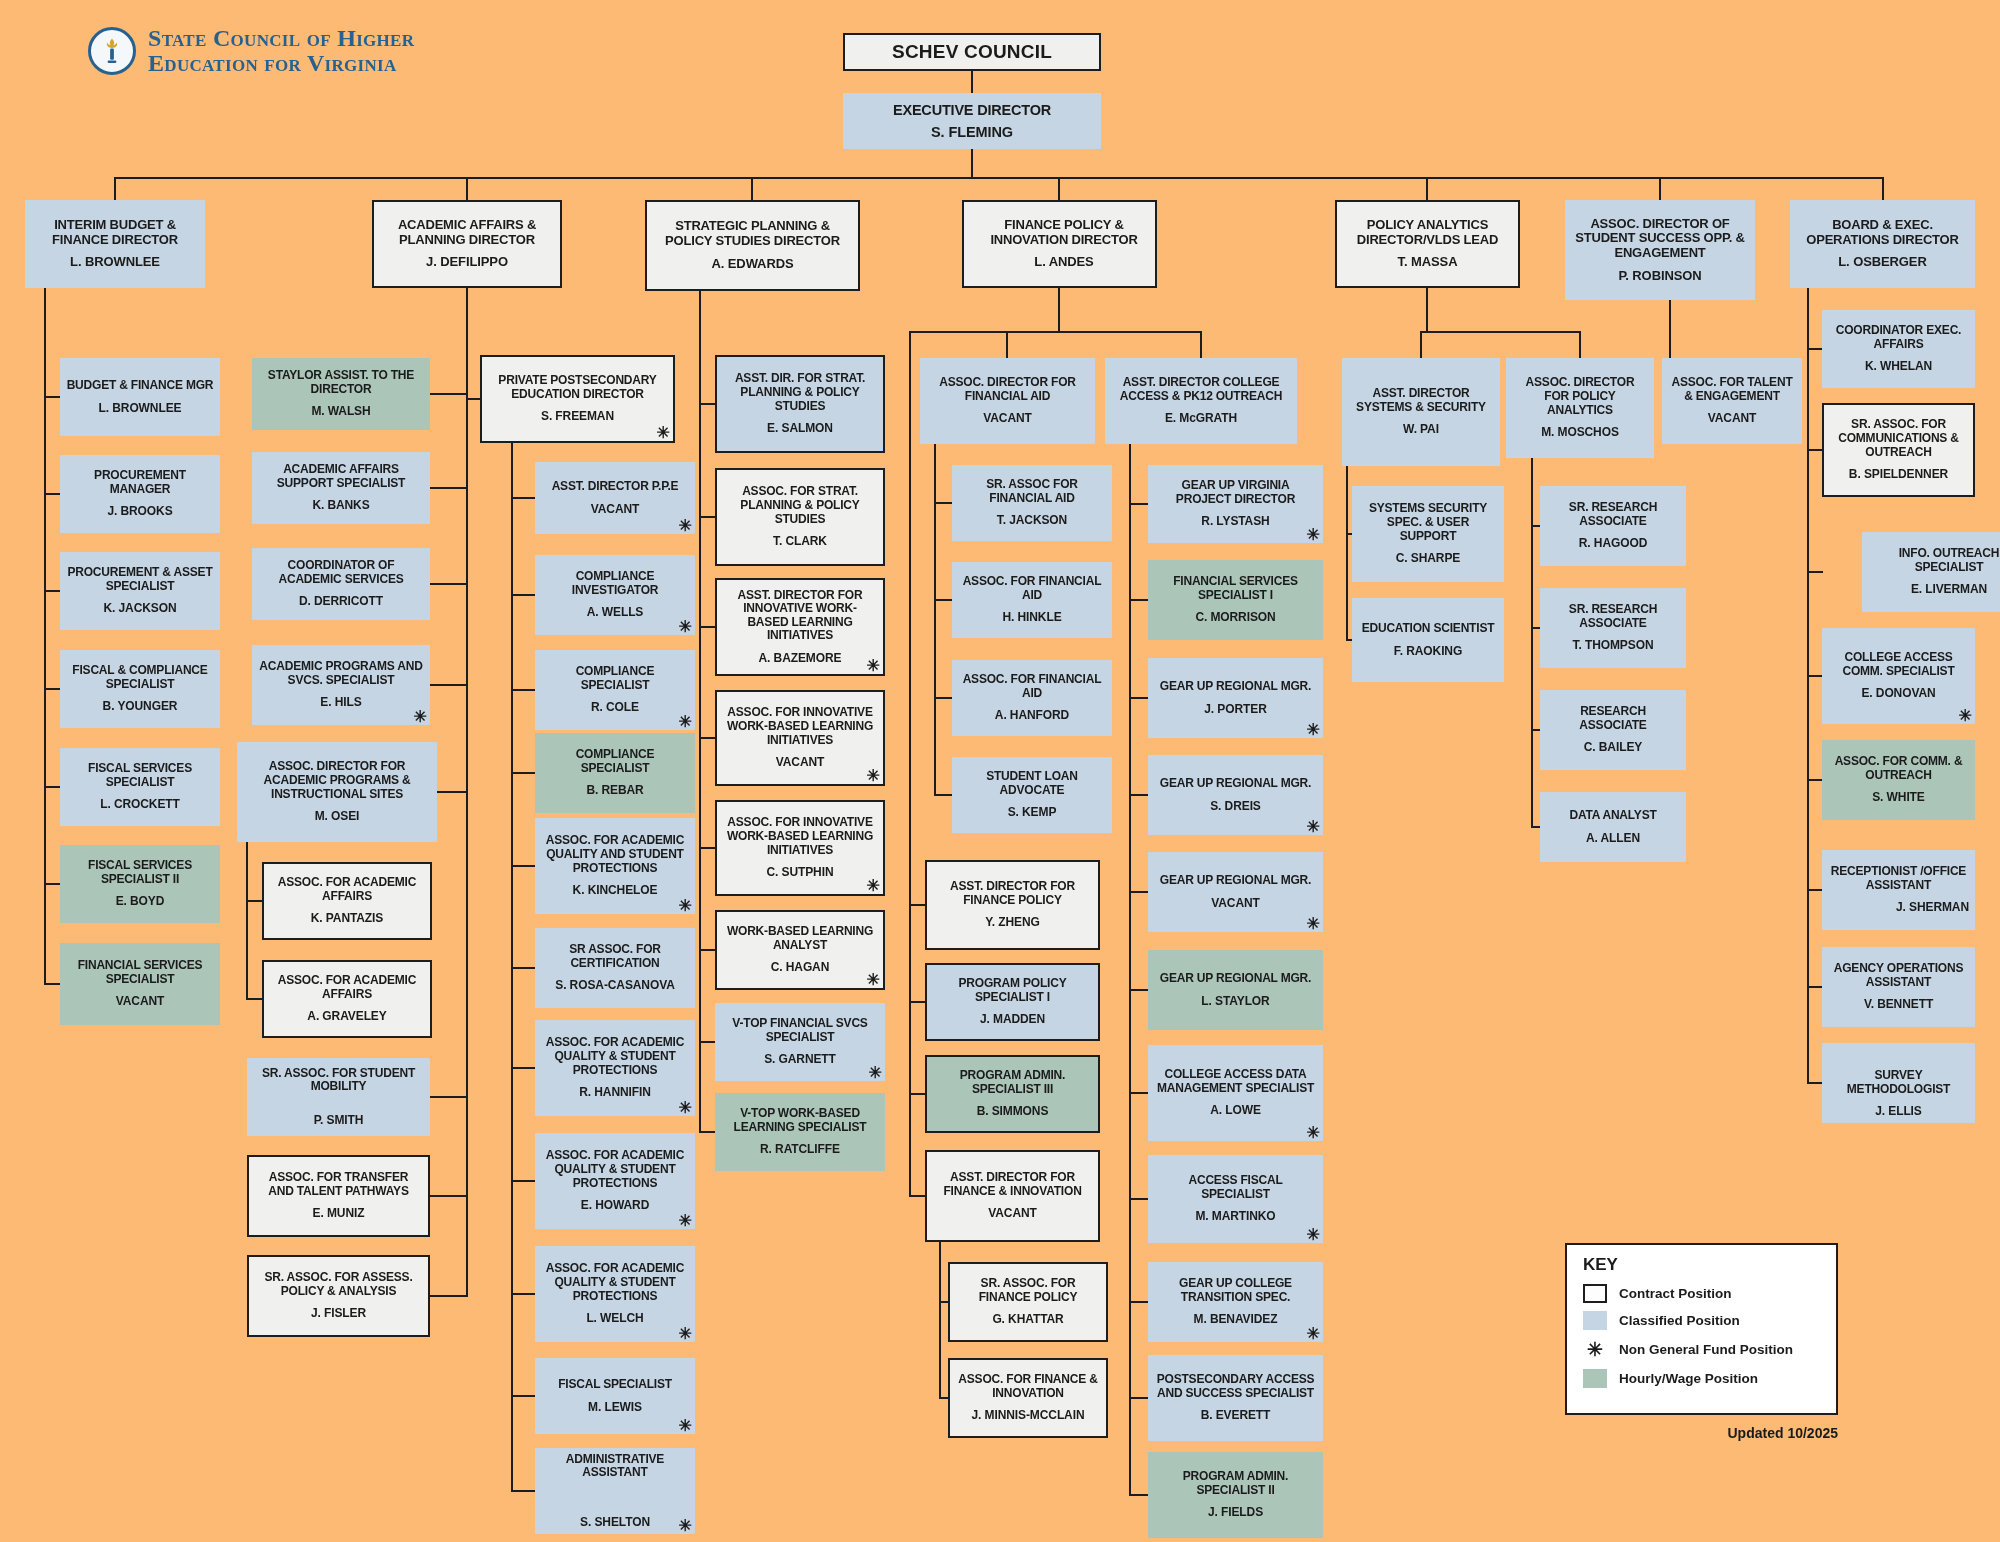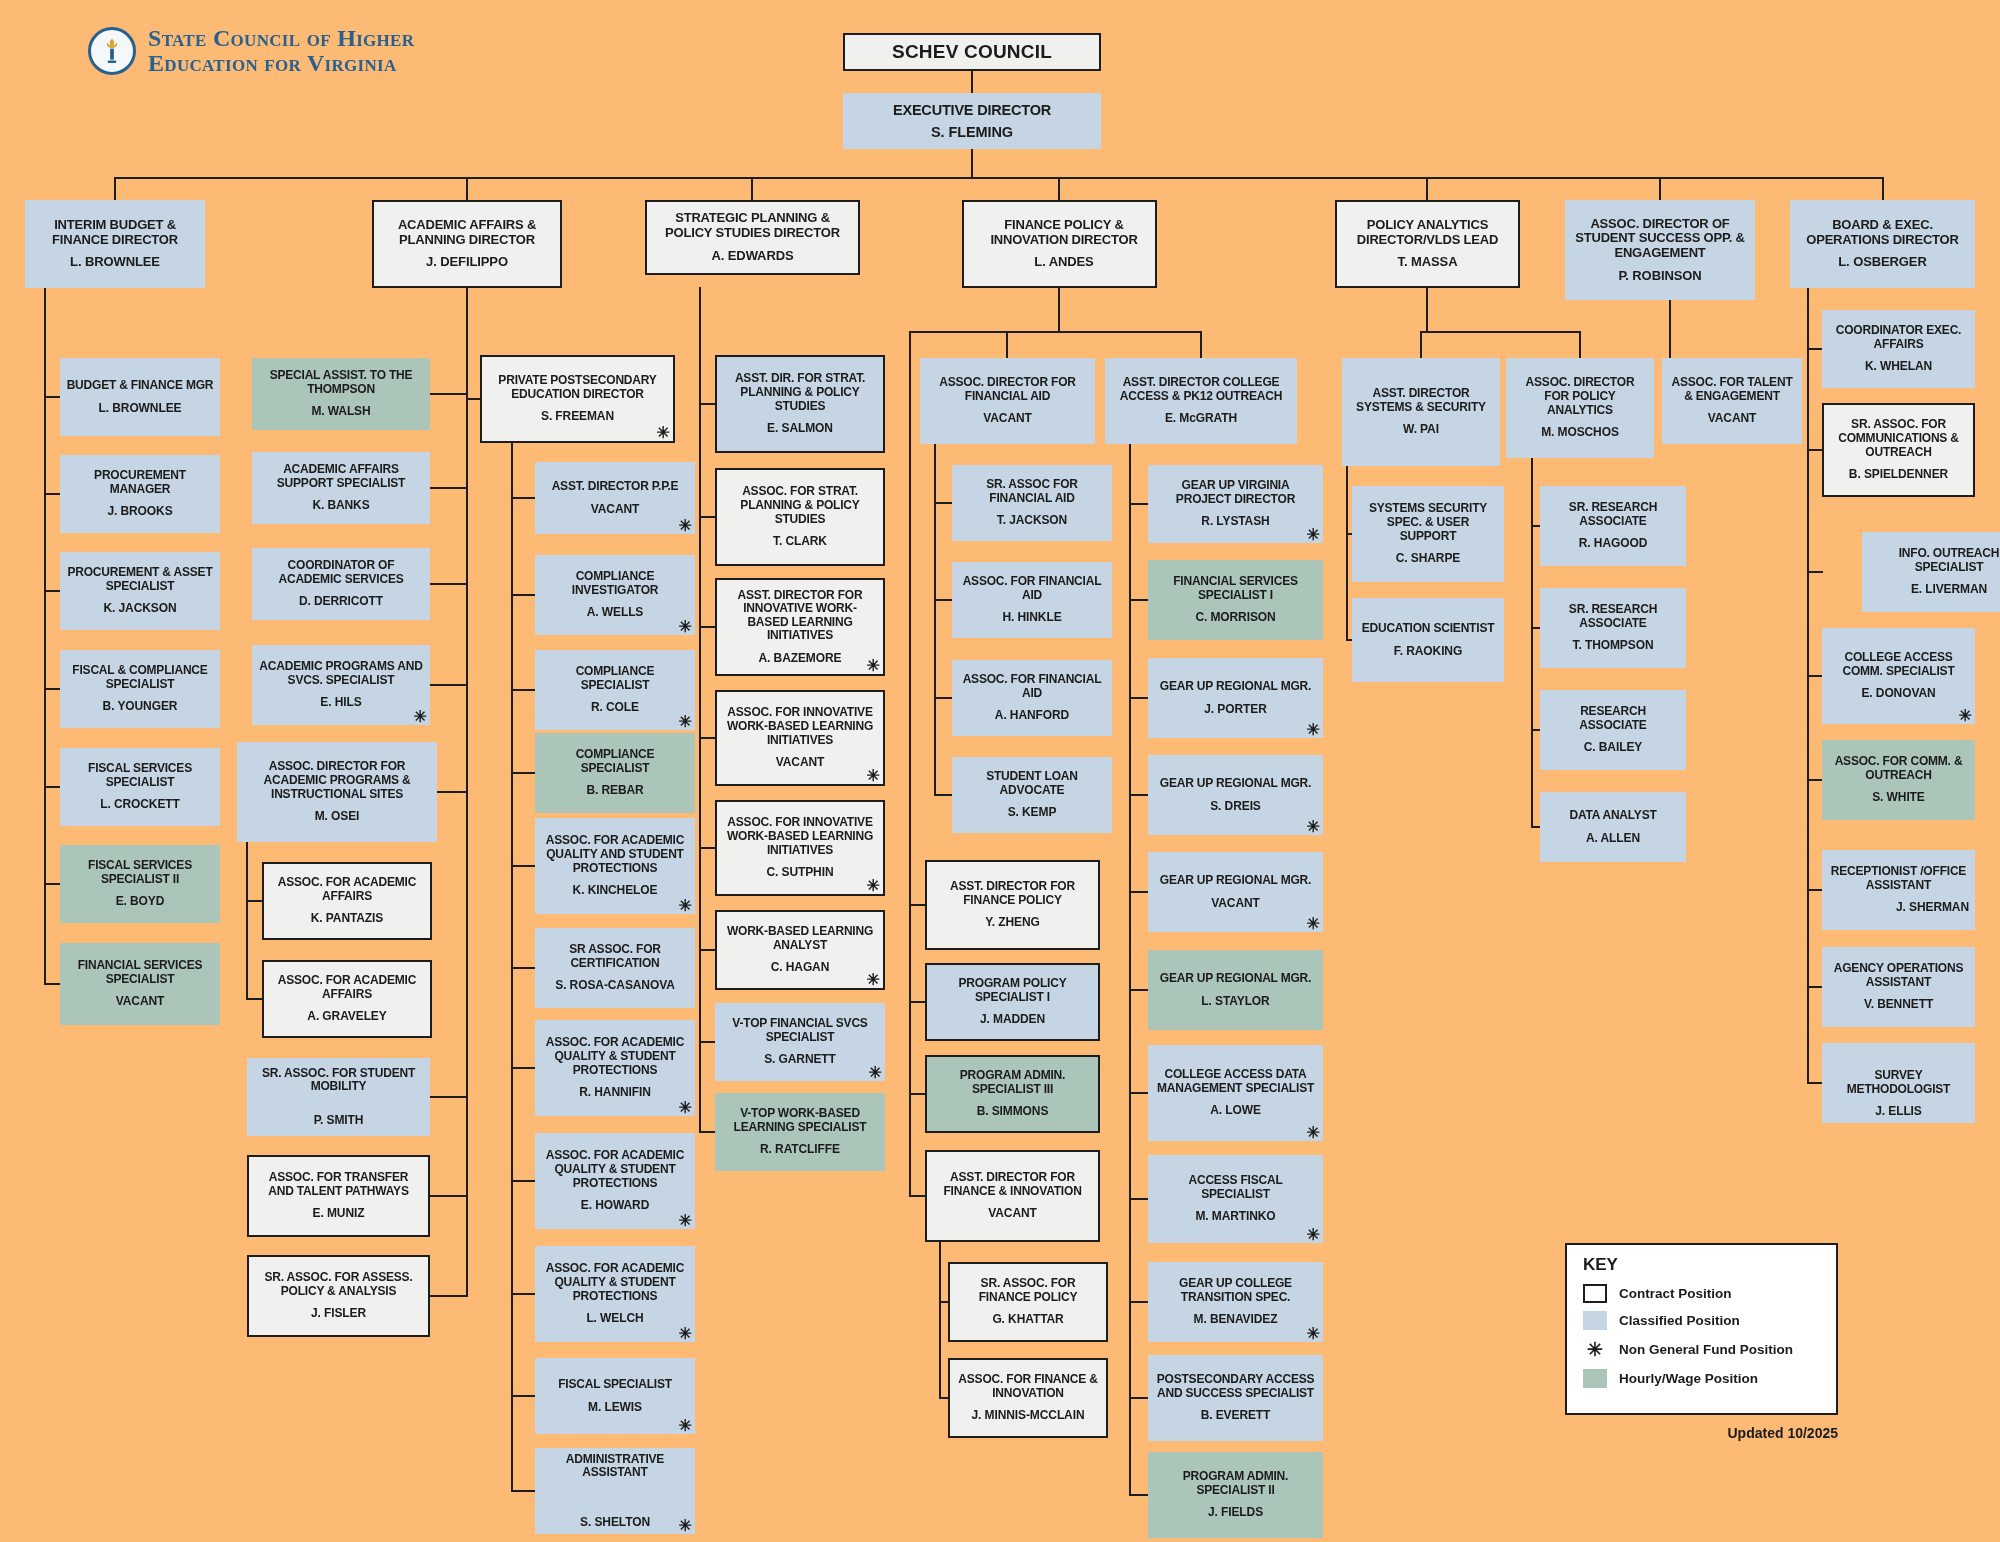--- a/index.html
+++ b/index.html
@@ -176,21 +176,21 @@
         <div class="n">S. FLEMING</div>
       </div>
       <div class="node classified lvl-director" style="left: 25px; top: 200px; width: 180px; height: 88px;">
         <div class="t">INTERIM BUDGET &amp; FINANCE DIRECTOR</div>
         <div class="n">L. BROWNLEE</div>
       </div>
       <div class="node contract lvl-director" style="left: 372px; top: 200px; width: 190px; height: 88px;">
         <div class="t">ACADEMIC AFFAIRS &amp; PLANNING DIRECTOR</div>
         <div class="n">J. DEFILIPPO</div>
       </div>
-      <div class="node contract lvl-director" style="left: 645px; top: 200px; width: 215px; height: 75px;">
+      <div class="node contract lvl-director" style="left: 645px; top: 200px; width: 215px; height: 91px;">
         <div class="t">STRATEGIC PLANNING &amp; POLICY STUDIES DIRECTOR</div>
         <div class="n">A. EDWARDS</div>
       </div>
       <div class="node contract lvl-director" style="left: 962px; top: 200px; width: 195px; height: 88px; padding-left: 15px;">
         <div class="t">FINANCE POLICY &amp; INNOVATION DIRECTOR</div>
         <div class="n">L. ANDES</div>
       </div>
       <div class="node contract lvl-director" style="left: 1335px; top: 200px; width: 185px; height: 88px;">
         <div class="t">POLICY ANALYTICS DIRECTOR/VLDS LEAD</div>
         <div class="n">T. MASSA</div>
@@ -225,21 +225,21 @@
       </div>
       <div class="node hourly lvl-staff" style="left: 60px; top: 845px; width: 160px; height: 78px;">
         <div class="t">FISCAL SERVICES SPECIALIST II</div>
         <div class="n">E. BOYD</div>
       </div>
       <div class="node hourly lvl-staff" style="left: 60px; top: 943px; width: 160px; height: 82px;">
         <div class="t">FINANCIAL SERVICES SPECIALIST</div>
         <div class="n">VACANT</div>
       </div>
       <div class="node hourly lvl-staff" style="left: 252px; top: 358px; width: 178px; height: 72px;">
-        <div class="t">SPECIAL ASSIST. TO THE THOMPSON</div>
+        <div class="t">STAYLOR ASSIST. TO THE DIRECTOR</div>
         <div class="n">M. WALSH</div>
       </div>
       <div class="node classified lvl-staff" style="left: 252px; top: 452px; width: 178px; height: 72px;">
         <div class="t">ACADEMIC AFFAIRS SUPPORT SPECIALIST</div>
         <div class="n">K. BANKS</div>
       </div>
       <div class="node classified lvl-staff" style="left: 252px; top: 548px; width: 178px; height: 72px;">
         <div class="t">COORDINATOR OF ACADEMIC SERVICES</div>
         <div class="n">D. DERRICOTT</div>
       </div>

